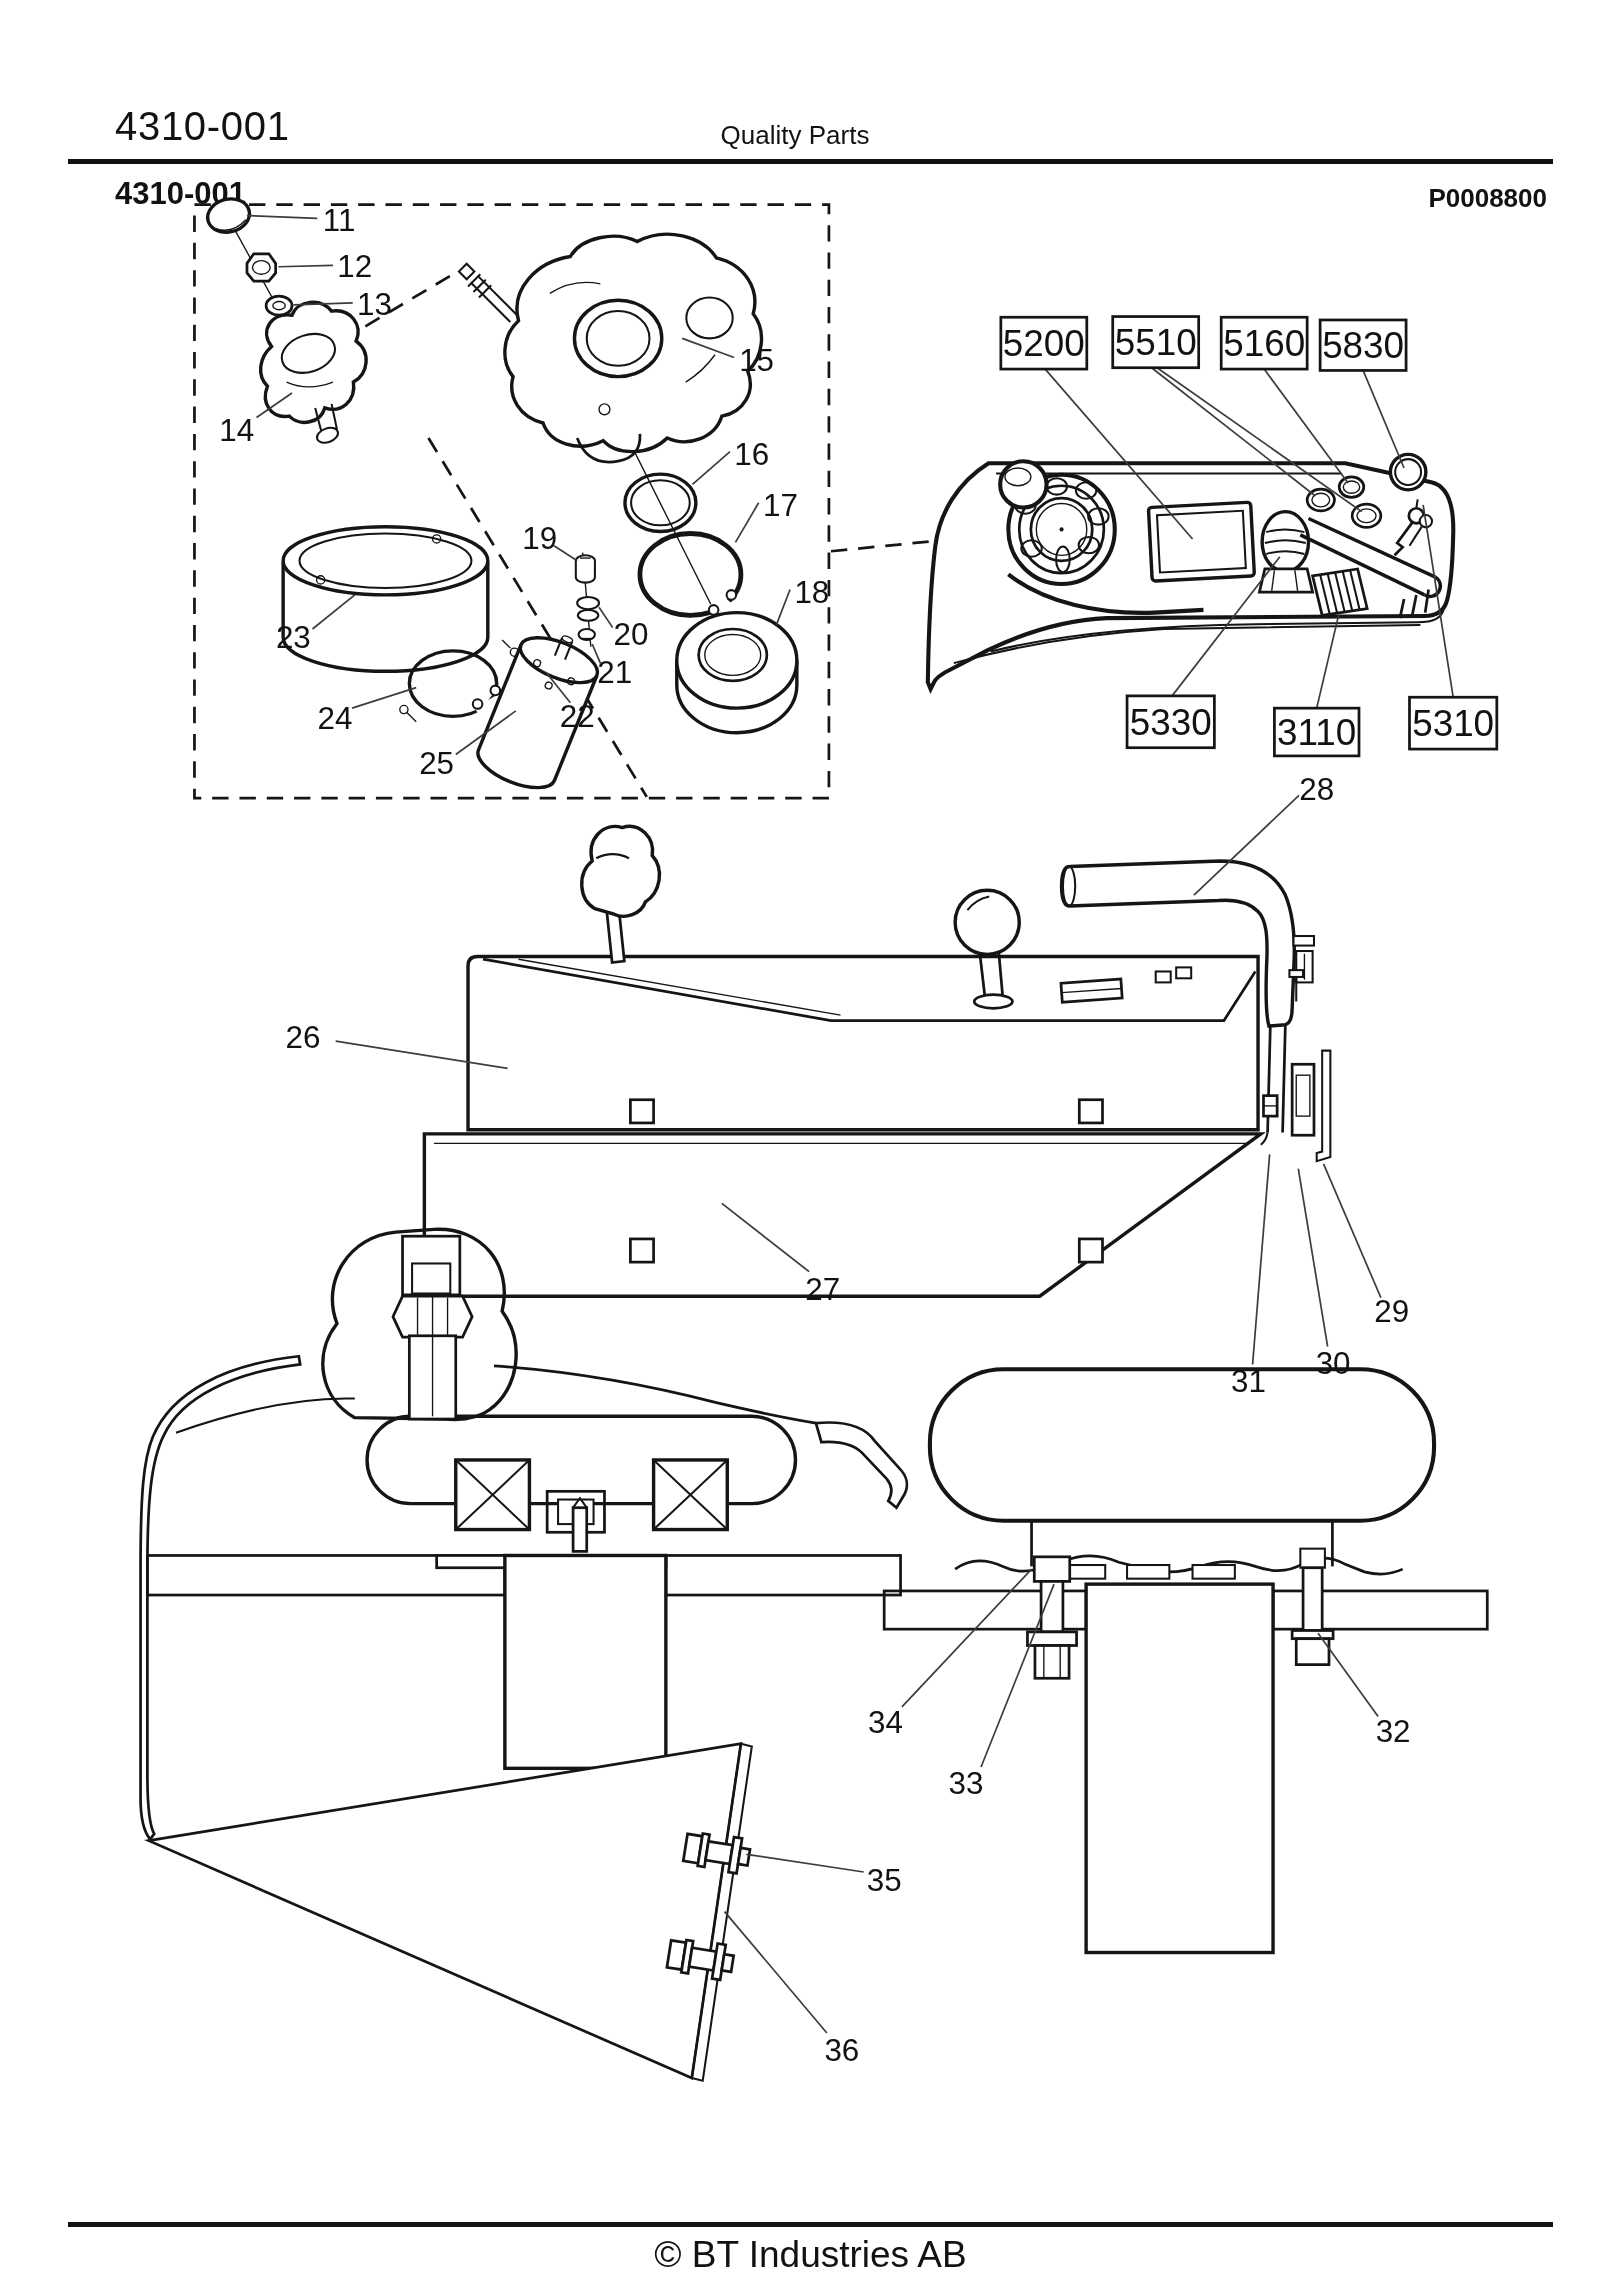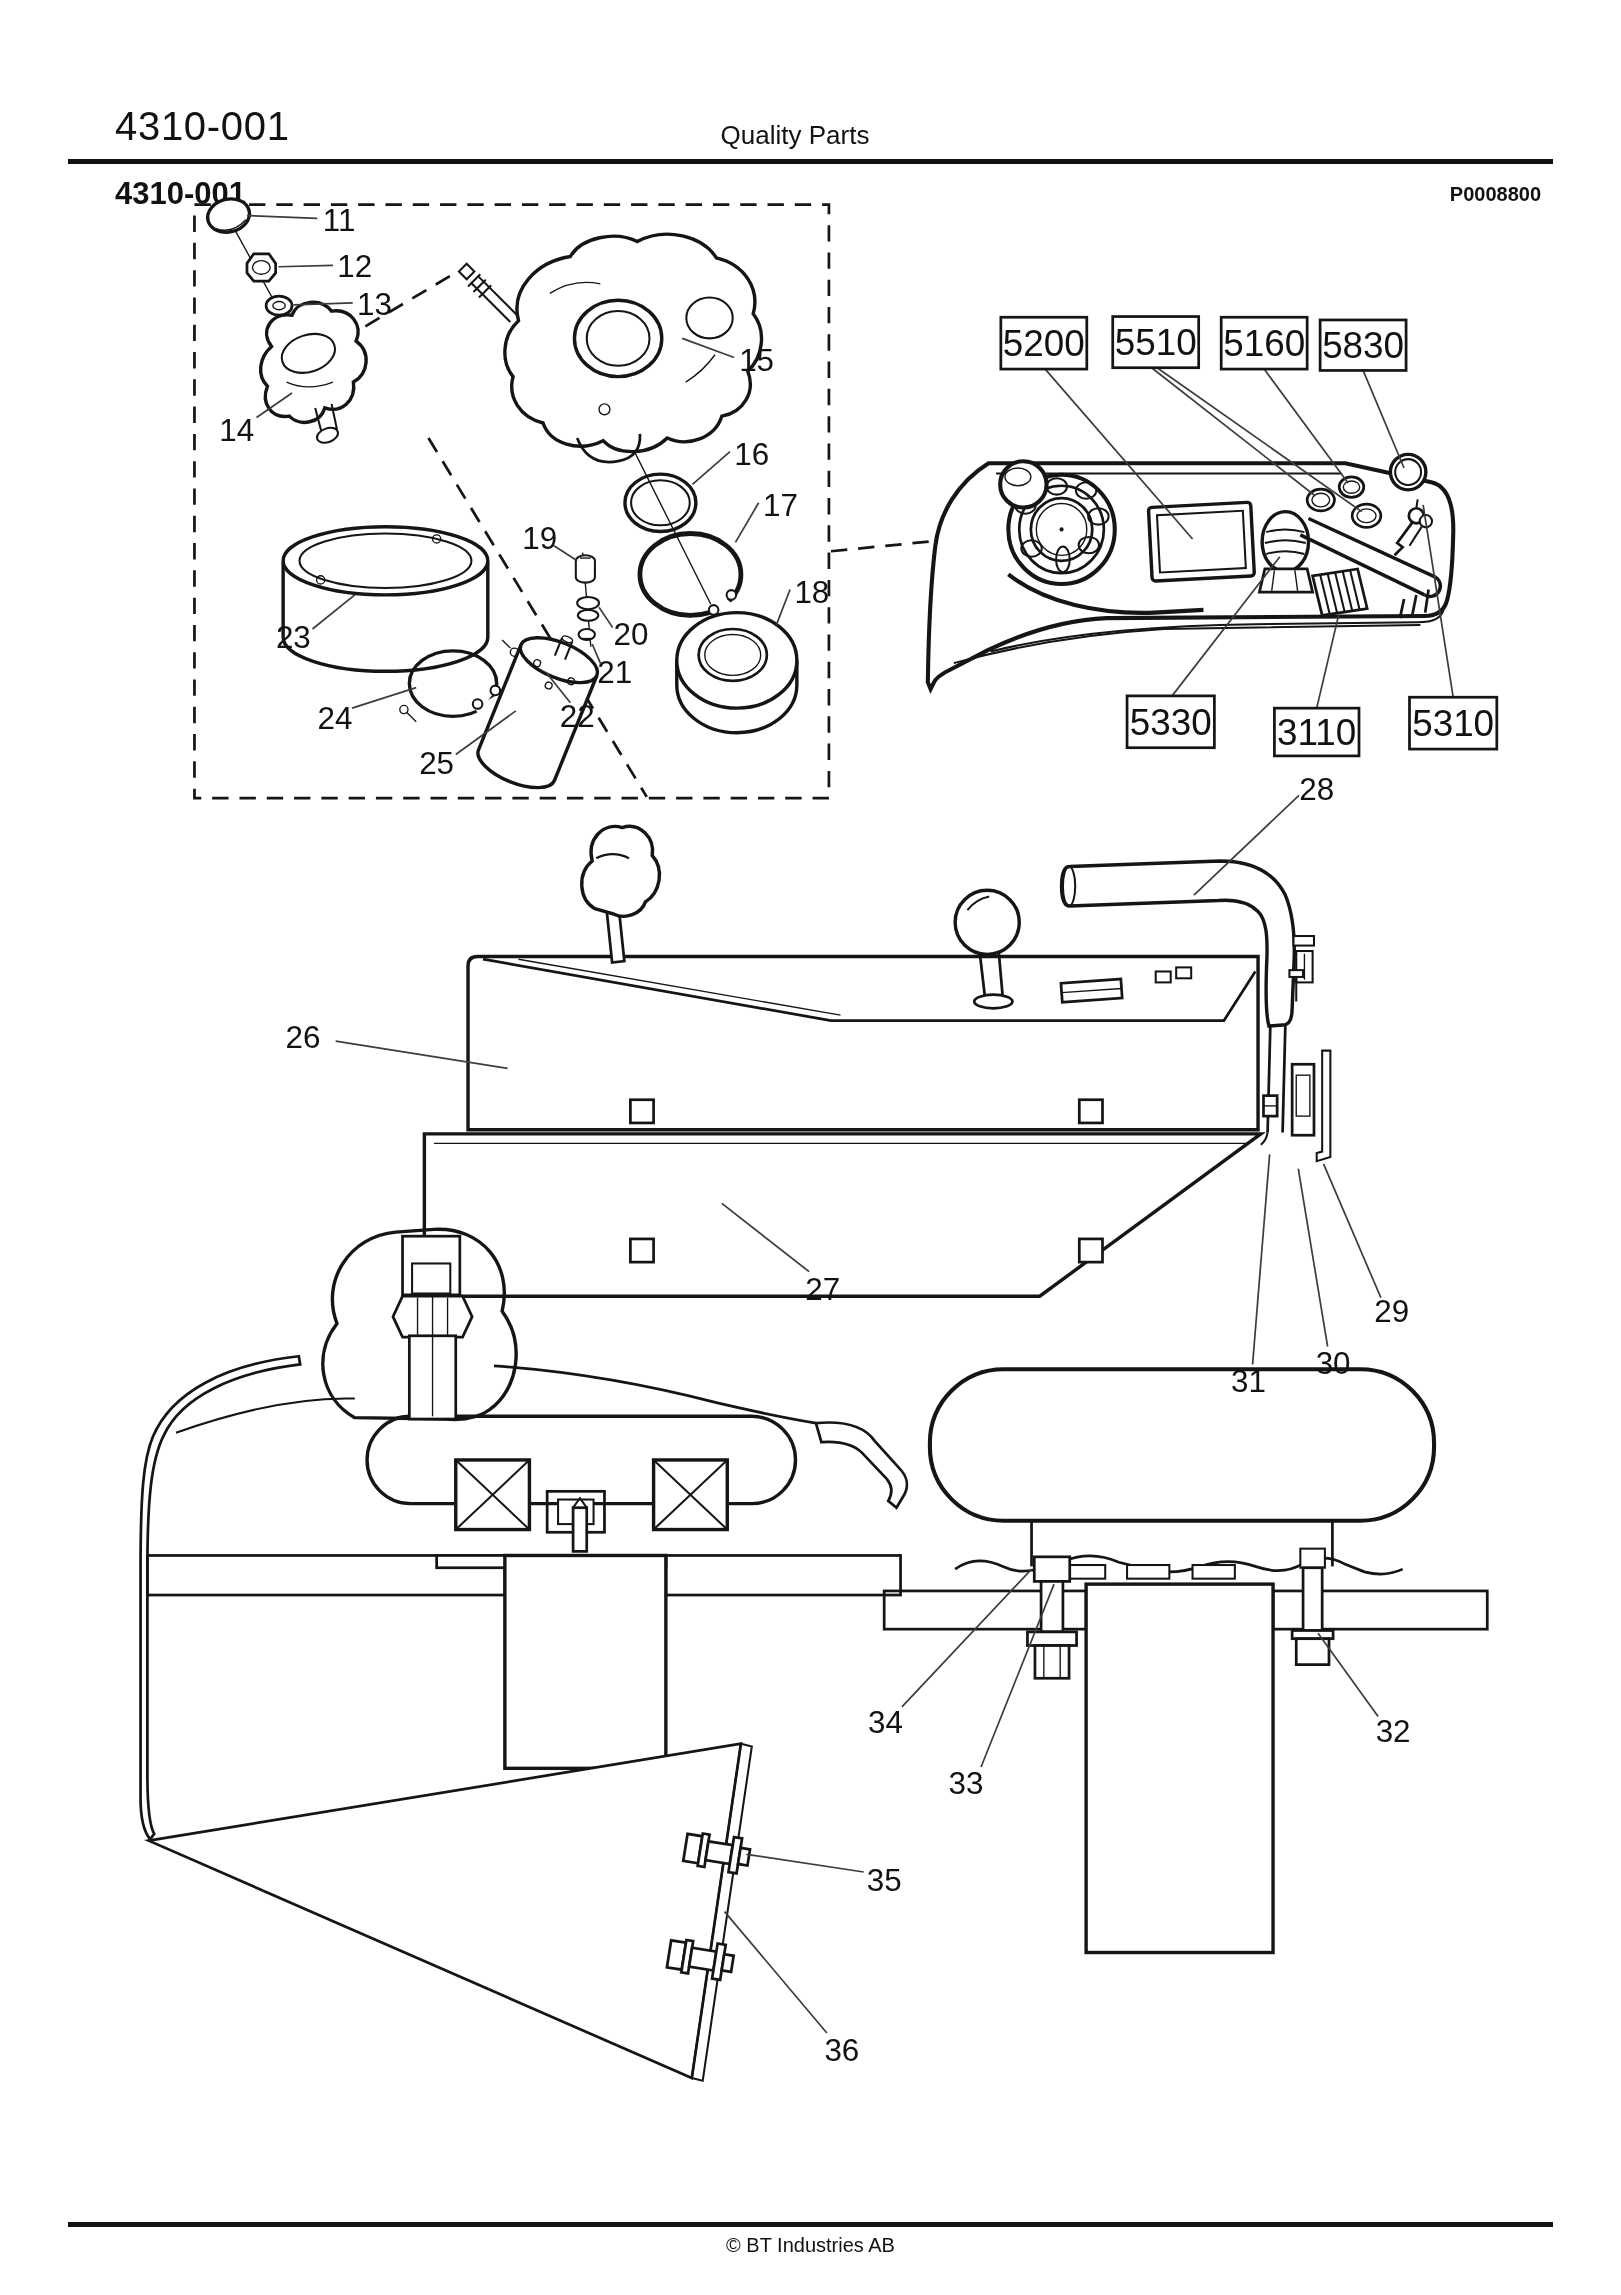--- a/index.html
+++ b/index.html
@@ -2,23 +2,23 @@
 <html style="font-size:11px"><head>
 <meta charset="utf-8">
 <style>
   html,body{margin:0;padding:0;background:#ffffff;}
   body{width:1621px;height:2295px;position:relative;font-family:"Liberation Sans",sans-serif;color:#121212;overflow:hidden;}
   .abs{position:absolute;margin-top:23px;}
   #doc-number-top{left:115px;top:81px;font-size:40px;font-weight:400;letter-spacing:0.7px;}
   #brand-center{left:0;top:97px;width:1590px;text-align:center;font-size:26px;font-weight:normal;}
   #rule-top{left:68px;top:136px;width:1485px;height:4.8px;background:#121212;}
   #section-number{left:115px;top:153px;font-size:31px;font-weight:bold;}
-  #plate-code{right:80px;top:160px;font-size:20px;font-weight:bold;}
+  #plate-code{right:74px;top:160px;font-size:26px;font-weight:bold;}
   #rule-bottom{left:68px;top:2199px;width:1485px;height:4.8px;background:#121212;}
-  #footer-copyright{left:0;top:2211px;width:1621px;text-align:center;font-size:20px;}
+  #footer-copyright{left:0;top:2211px;width:1621px;text-align:center;font-size:37px;}
   svg{position:absolute;left:0;top:0;}
   .callout{font:46px "Liberation Sans",sans-serif;fill:#121212;text-anchor:middle;}
   .refnum{font:54px "Liberation Sans",sans-serif;fill:#121212;text-anchor:middle;}
   .leader{stroke:#3c3c3c;stroke-width:2.5;fill:none;}
   .refbox{fill:#ffffff;stroke:#151515;stroke-width:4;}
   .ln2{stroke:#151515;stroke-width:2;fill:none;}
   .ln3{stroke:#151515;stroke-width:3;fill:none;}
   .ln4{stroke:#151515;stroke-width:4;fill:none;}
   .ln5{stroke:#151515;stroke-width:5;fill:none;}
   .ln6{stroke:#151515;stroke-width:6;fill:none;}

